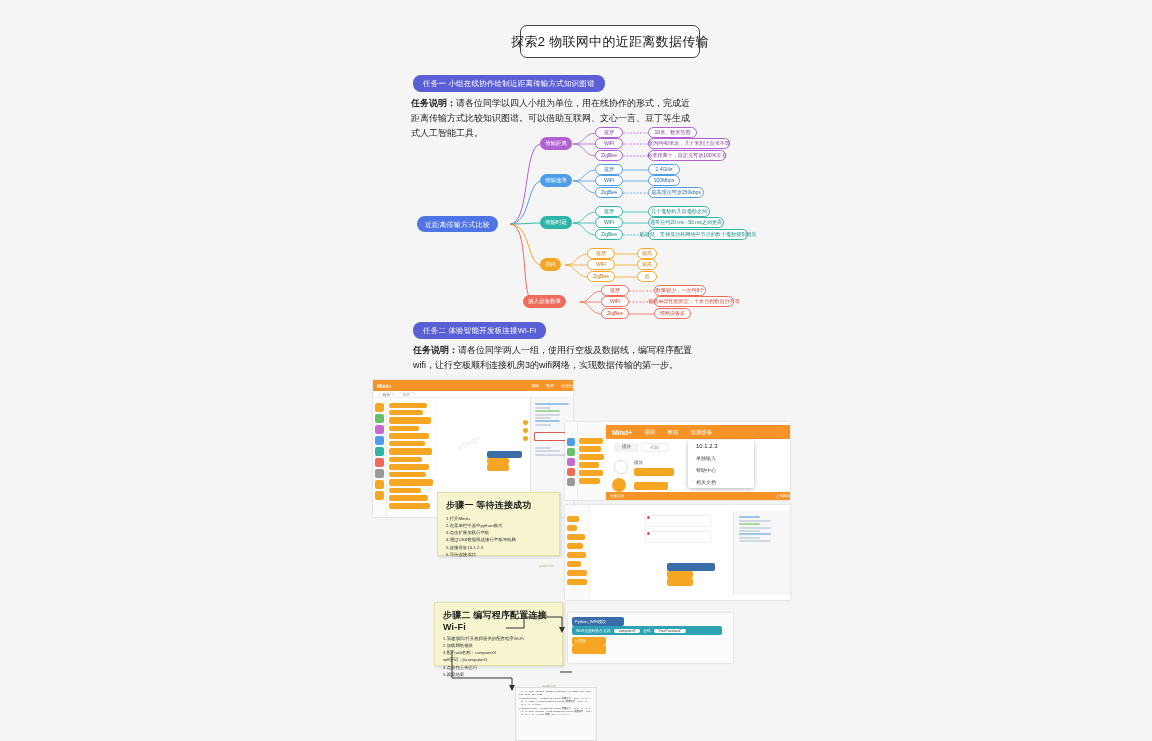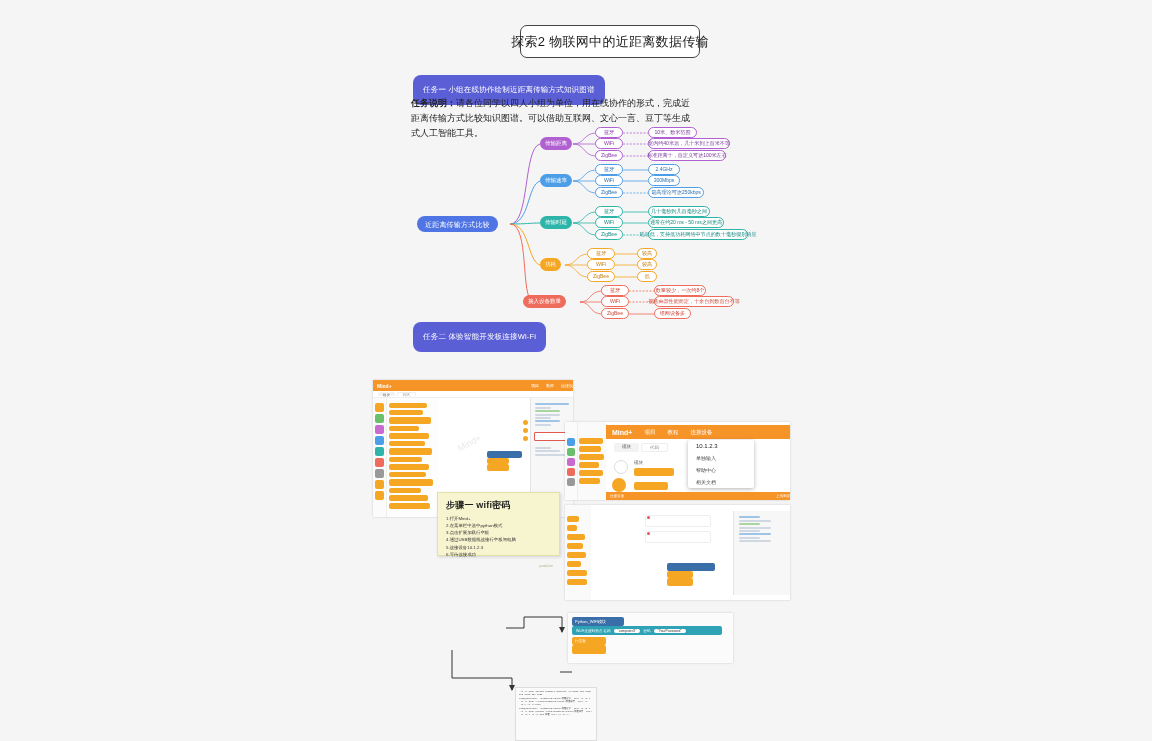--- a/index.html
+++ b/index.html
@@ -14,21 +14,21 @@
   
   #doc-title{
     position:absolute;left:520px;top:25px;width:178px;height:31px;
     border:1.5px solid #444;border-radius:7px;background:#fff;
     display:flex;align-items:center;justify-content:center;
     font-size:13px;color:#1a1a1a;letter-spacing:.3px;white-space:nowrap;
   }
 
   
   .task-badge{
-    position:absolute;height:30px;border-radius:8px;
+    position:absolute;height:17px;border-radius:8px;
     background:#5b5fd6;color:#fff;font-size:7.5px;
     display:flex;align-items:center;padding:0 10px;white-space:nowrap;
     letter-spacing:.2px;
   }
   .task-desc{
     position:absolute;font-size:9px;color:#222;line-height:1.65;width:285px;
   }
   .task-desc b{font-weight:bold;}
   #task1-badge{left:413px;top:75px;}
   #task1-desc{left:411px;top:96px;}
@@ -190,20 +190,23 @@
     <div class="node cat" style="left:118px;top:175px;height:13px;background:#ef6b5c;">接入设备数量</div>
     <div class="node mid" style="left:196px;top:165px;width:28px;height:11px;border-color:#ef6b5c;color:#cf4a3c;">蓝牙</div>
     <div class="node mid" style="left:196px;top:176px;width:28px;height:11px;border-color:#ef6b5c;color:#cf4a3c;">WiFi</div>
     <div class="node mid" style="left:196px;top:188px;width:28px;height:11px;border-color:#ef6b5c;color:#cf4a3c;">ZigBee</div>
     <div class="node leaf" style="left:249px;top:165px;width:52px;height:11px;border-color:#ef6b5c;color:#cf4a3c;">数量较少，一次约8个</div>
     <div class="node leaf" style="left:249px;top:176px;width:80px;height:11px;border-color:#ef6b5c;color:#cf4a3c;">视路由器性能而定，十余台到数百台不等</div>
     <div class="node leaf" style="left:249px;top:188px;width:37px;height:11px;border-color:#ef6b5c;color:#cf4a3c;">组网设备多</div>
   </div>
 
   <div class="task-badge" id="task2-badge">任务二 体验智能开发板连接Wi-Fi</div>
+  <div class="task-desc" id="task2-desc">
+    <b>任务说明：</b><span>请各位同学两人一组，使用行空板及数据线，编写程序配置wifi，让行空板顺利连接机房3的wifi网络，实现数据传输的第一步。</span>
+  </div>
 
   <div class="shot" id="shot-mindplus-main" style="left:373px;top:380px;width:200px;height:137px;">
     <div class="mindplus-bar" style="height:11px;padding:0 4px;justify-content:space-between;">
       <div class="mp-logo" style="font-size:5px;">Mind+</div>
       <div class="mp-menu" style="font-size:4px;">
         <span>项目</span>
         <span>教程</span>
         <span>连接设备</span>
       </div>
     </div>
@@ -258,21 +261,21 @@
         <div class="coderow short"></div>
         <div style="margin:6px 2px;border:1px solid #e05a4f;background:#fff;height:7px;border-radius:1px;"></div>
         <div class="coderow short"></div>
         <div class="coderow mid"></div>
         <div class="coderow"></div>
       </div>
     </div>
   </div>
 
   <div class="note" id="note-step1" style="left:437px;top:492px;width:121px;height:62px;">
-    <div class="note-title">步骤一  wifi密码</div>
+    <div class="note-title">步骤一  等待连接成功</div>
     <div class="note-body">
       <div>1.打开Mind+</div>
       <div>2.在菜单栏中选中python模式</div>
       <div>3.点击扩展加载行空板</div>
       <div>4.通过USB数据线连接行空板与电脑</div>
       <div>5.连接设备10.1.2.3</div>
       <div>6.等待连接成功</div>
     </div>
     <div class="note-wm">panda.live</div>
   </div>
@@ -353,20 +356,32 @@
           <div class="coderow mid"></div>
           <div class="coderow short"></div>
           <div class="coderow b mid"></div>
           <div class="coderow short"></div>
           <div class="coderow mid"></div>
         </div>
       </div>
     </div>
   </div>
 
+  <div class="note" id="note-step2" style="left:434px;top:602px;width:127px;height:62px;">
+    <div class="note-title">步骤二  编写程序配置连接Wi-Fi</div>
+    <div class="note-body">
+      <div>1.新建项目/打开教师提供的配套程序Wi-Fi</div>
+      <div>2.加载网络模块</div>
+      <div>3.配置wifi名称：computerX</div>
+      <div>       wifi密码：jkcomputerG</div>
+      <div>4.点击包上传运行</div>
+      <div>5.观察结果</div>
+    </div>
+    <div class="note-wm">panda.live</div>
+  </div>
 
   <div class="shot" id="shot-python-wifi" style="left:568px;top:613px;width:165px;height:50px;background:#fbfbfb;">
     <div class="blk navy" style="margin:4px 0 0 4px;width:52px;height:9px;display:flex;align-items:center;padding-left:3px;box-sizing:border-box;">
       <span style="color:#fff;font-size:4px;">Python_WIFI模块</span>
     </div>
     <div class="blk teal" style="margin:0 0 0 4px;width:150px;height:9px;display:flex;align-items:center;gap:3px;padding-left:4px;box-sizing:border-box;">
       <span style="color:#fff;font-size:3.6px;">Wi-Fi连接到热点 名称</span>
       <span style="background:#fff;color:#333;font-size:3.4px;border-radius:4px;padding:0 4px;">"computerX"</span>
       <span style="color:#fff;font-size:3.6px;">密码</span>
       <span style="background:#fff;color:#333;font-size:3.4px;border-radius:4px;padding:0 4px;">"YourPassword"</span>

